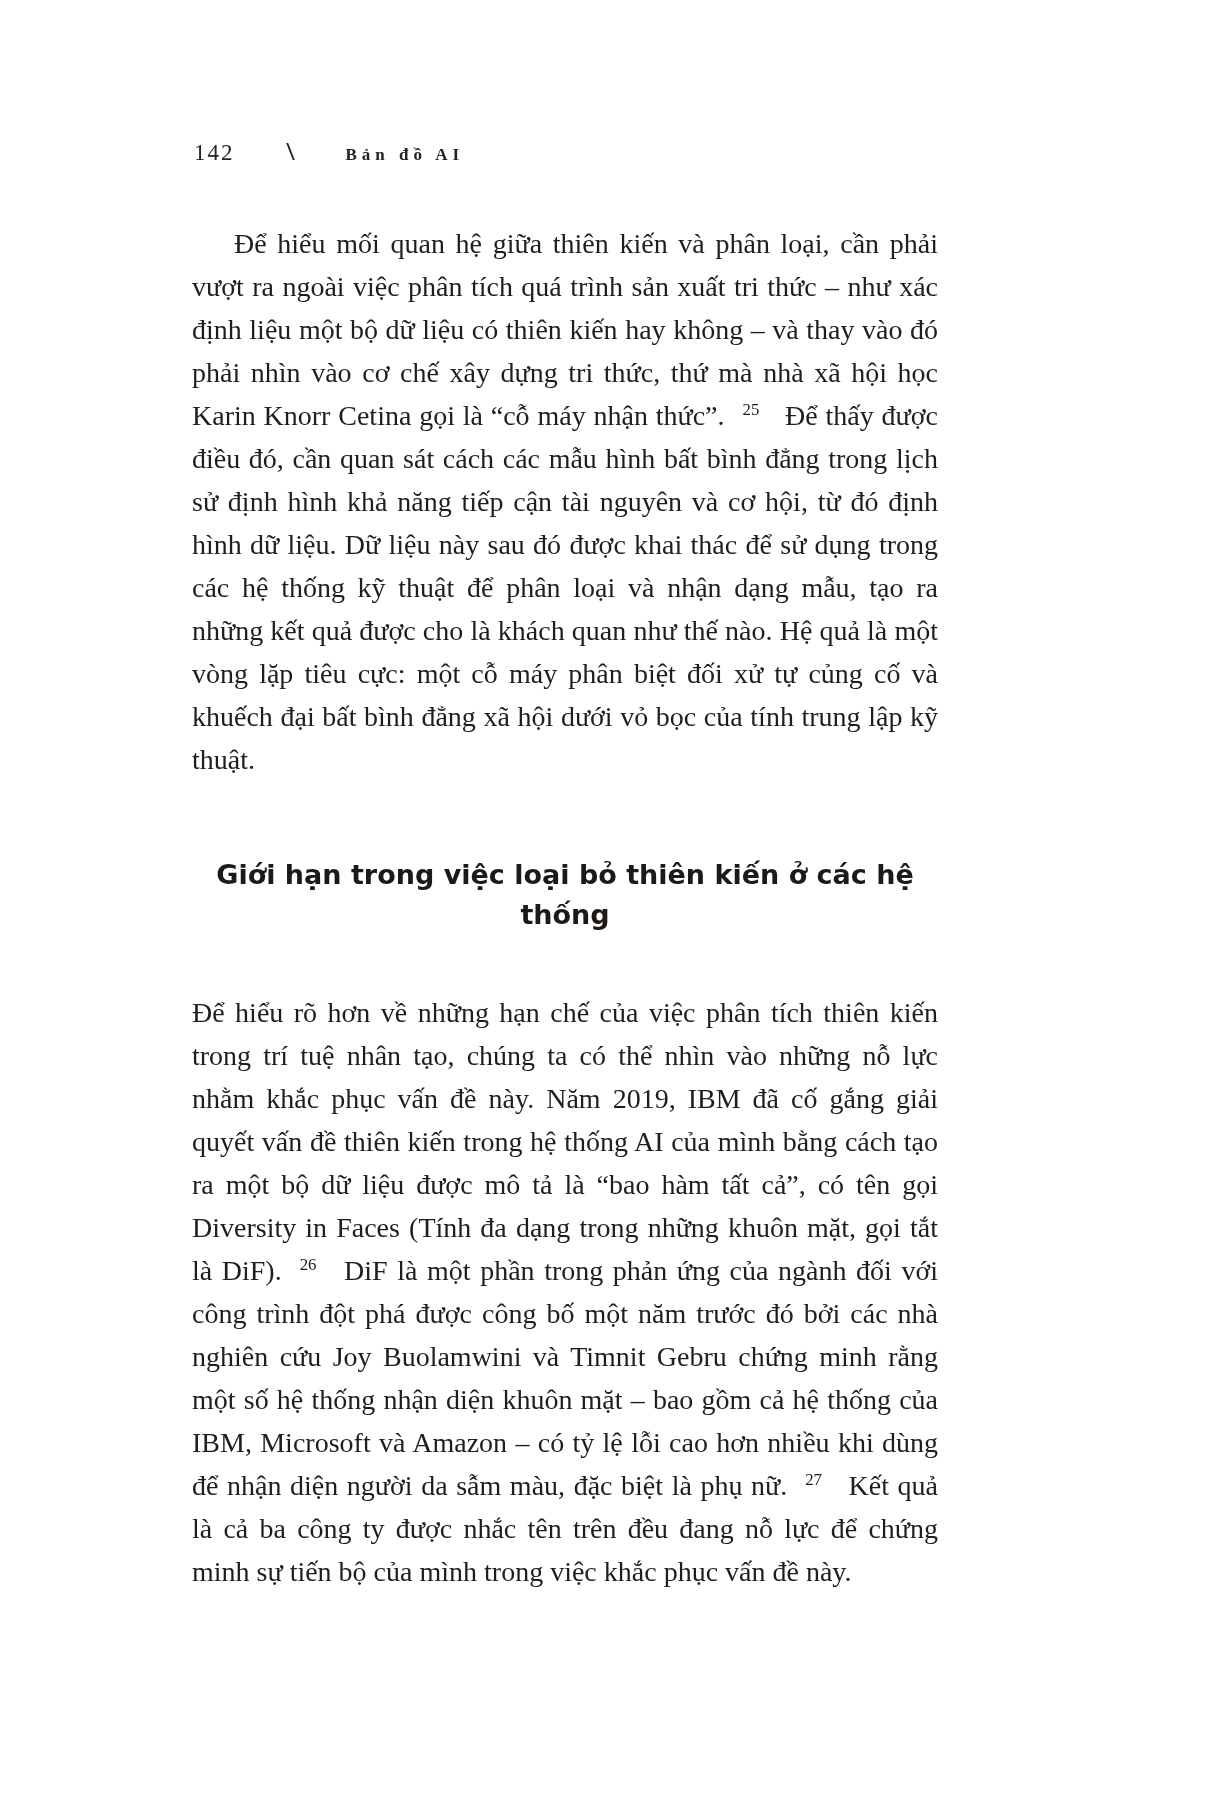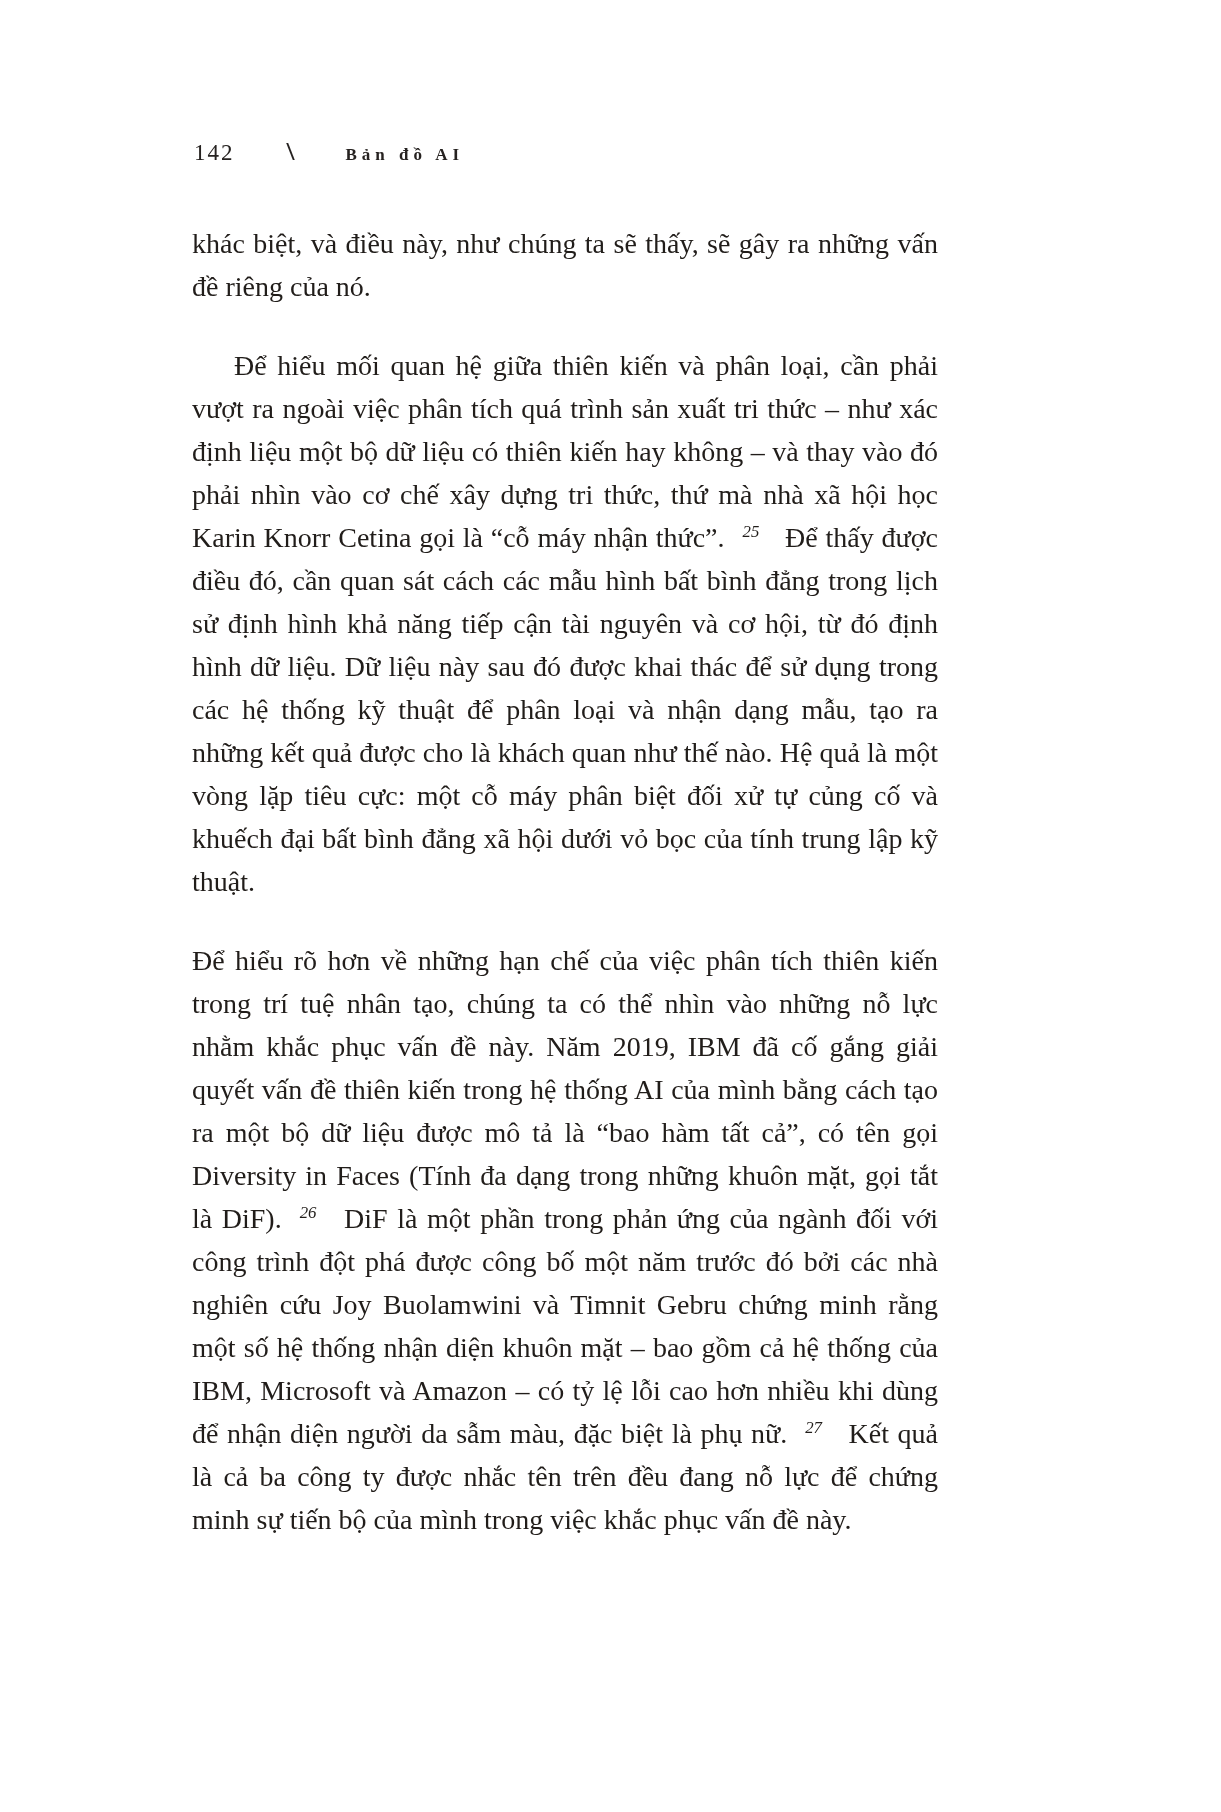--- a/index.html
+++ b/index.html
@@ -56,21 +56,20 @@
     text-align: justify;
     color: #211d1a;
   }
   .body-paragraph.indent {
     text-indent: 42px;
   }
   .body-paragraph sup {
     font-size: 0.6em;
     vertical-align: super;
     line-height: 0;
-    font-style: italic;
   }
   .section-heading {
     font-family: "DejaVu Sans", "Liberation Sans", sans-serif;
     font-weight: 700;
     font-size: 27px;
     line-height: 40px;
     text-align: center;
     color: #1c1916;
     margin: 38px 0 20px 0;
   }
@@ -80,18 +79,18 @@
 
 <div class="page">
 
   <header class="page-header">
     <span class="page-number">142</span>
     <span class="separator">\</span>
     <span class="book-title">Bản đồ AI</span>
   </header>
 
   <main class="content">
-      <p class="body-paragraph">khác biệt, và điều này, như chúng ta sẽ thấy, sẽ gây ra những vấn đề riêng của nó.</p>
       <p class="body-paragraph indent">Để hiểu mối quan hệ giữa thiên kiến và phân loại, cần phải vượt ra ngoài việc phân tích quá trình sản xuất tri thức – như xác định liệu một bộ dữ liệu có thiên kiến hay không – và thay vào đó phải nhìn vào cơ chế xây dựng tri thức, thứ mà nhà xã hội học Karin Knorr Cetina gọi là “cỗ máy nhận thức”.<sup>25</sup> Để thấy được điều đó, cần quan sát cách các mẫu hình bất bình đẳng trong lịch sử định hình khả năng tiếp cận tài nguyên và cơ hội, từ đó định hình dữ liệu. Dữ liệu này sau đó được khai thác để sử dụng trong các hệ thống kỹ thuật để phân loại và nhận dạng mẫu, tạo ra những kết quả được cho là khách quan như thế nào. Hệ quả là một vòng lặp tiêu cực: một cỗ máy phân biệt đối xử tự củng cố và khuếch đại bất bình đẳng xã hội dưới vỏ bọc của tính trung lập kỹ thuật.</p>
+      <h2 class="section-heading">Giới hạn trong việc loại bỏ thiên kiến ở các hệ thống</h2>
       <p class="body-paragraph">Để hiểu rõ hơn về những hạn chế của việc phân tích thiên kiến trong trí tuệ nhân tạo, chúng ta có thể nhìn vào những nỗ lực nhằm khắc phục vấn đề này. Năm 2019, IBM đã cố gắng giải quyết vấn đề thiên kiến trong hệ thống AI của mình bằng cách tạo ra một bộ dữ liệu được mô tả là “bao hàm tất cả”, có tên gọi Diversity in Faces (Tính đa dạng trong những khuôn mặt, gọi tắt là DiF).<sup>26</sup> DiF là một phần trong phản ứng của ngành đối với công trình đột phá được công bố một năm trước đó bởi các nhà nghiên cứu Joy Buolamwini và Timnit Gebru chứng minh rằng một số hệ thống nhận diện khuôn mặt – bao gồm cả hệ thống của IBM, Microsoft và Amazon – có tỷ lệ lỗi cao hơn nhiều khi dùng để nhận diện người da sẫm màu, đặc biệt là phụ nữ.<sup>27</sup> Kết quả là cả ba công ty được nhắc tên trên đều đang nỗ lực để chứng minh sự tiến bộ của mình trong việc khắc phục vấn đề này.</p>
     </main>
 
 </div>
 
 </body></html>

